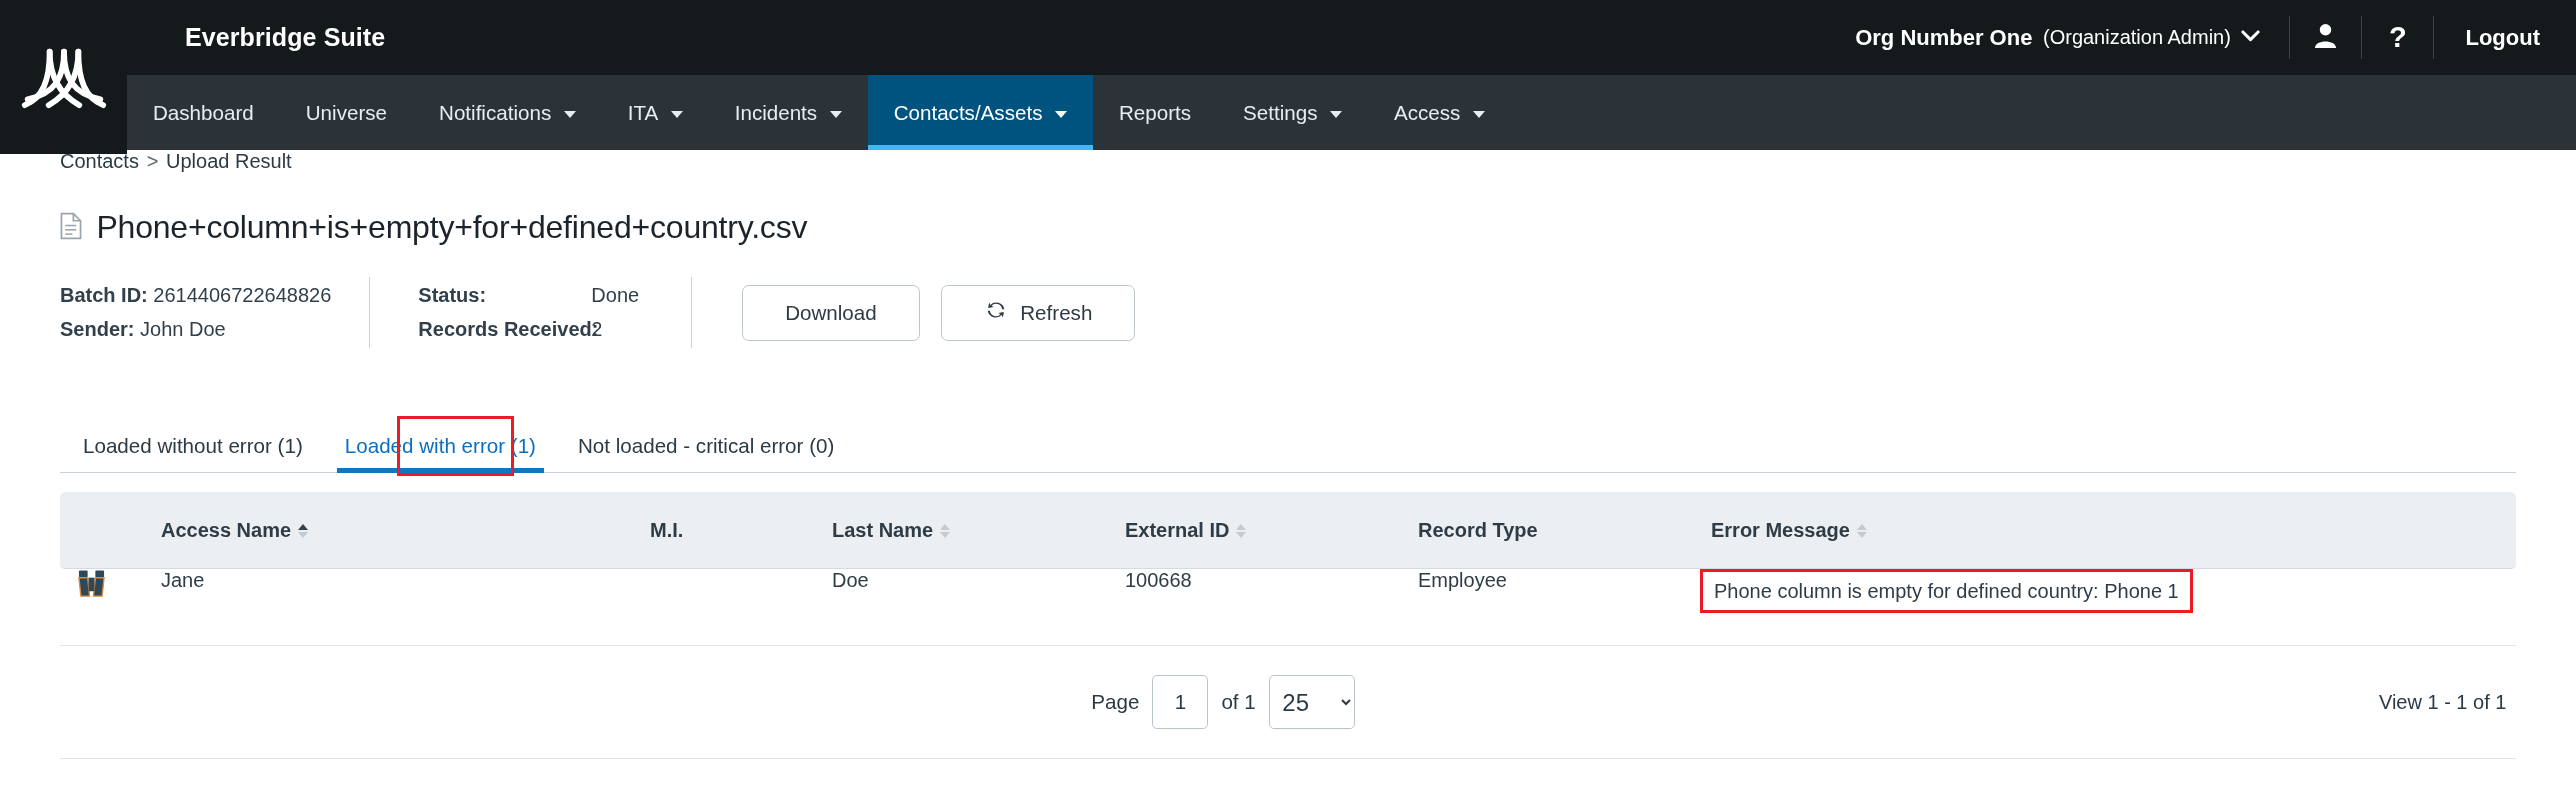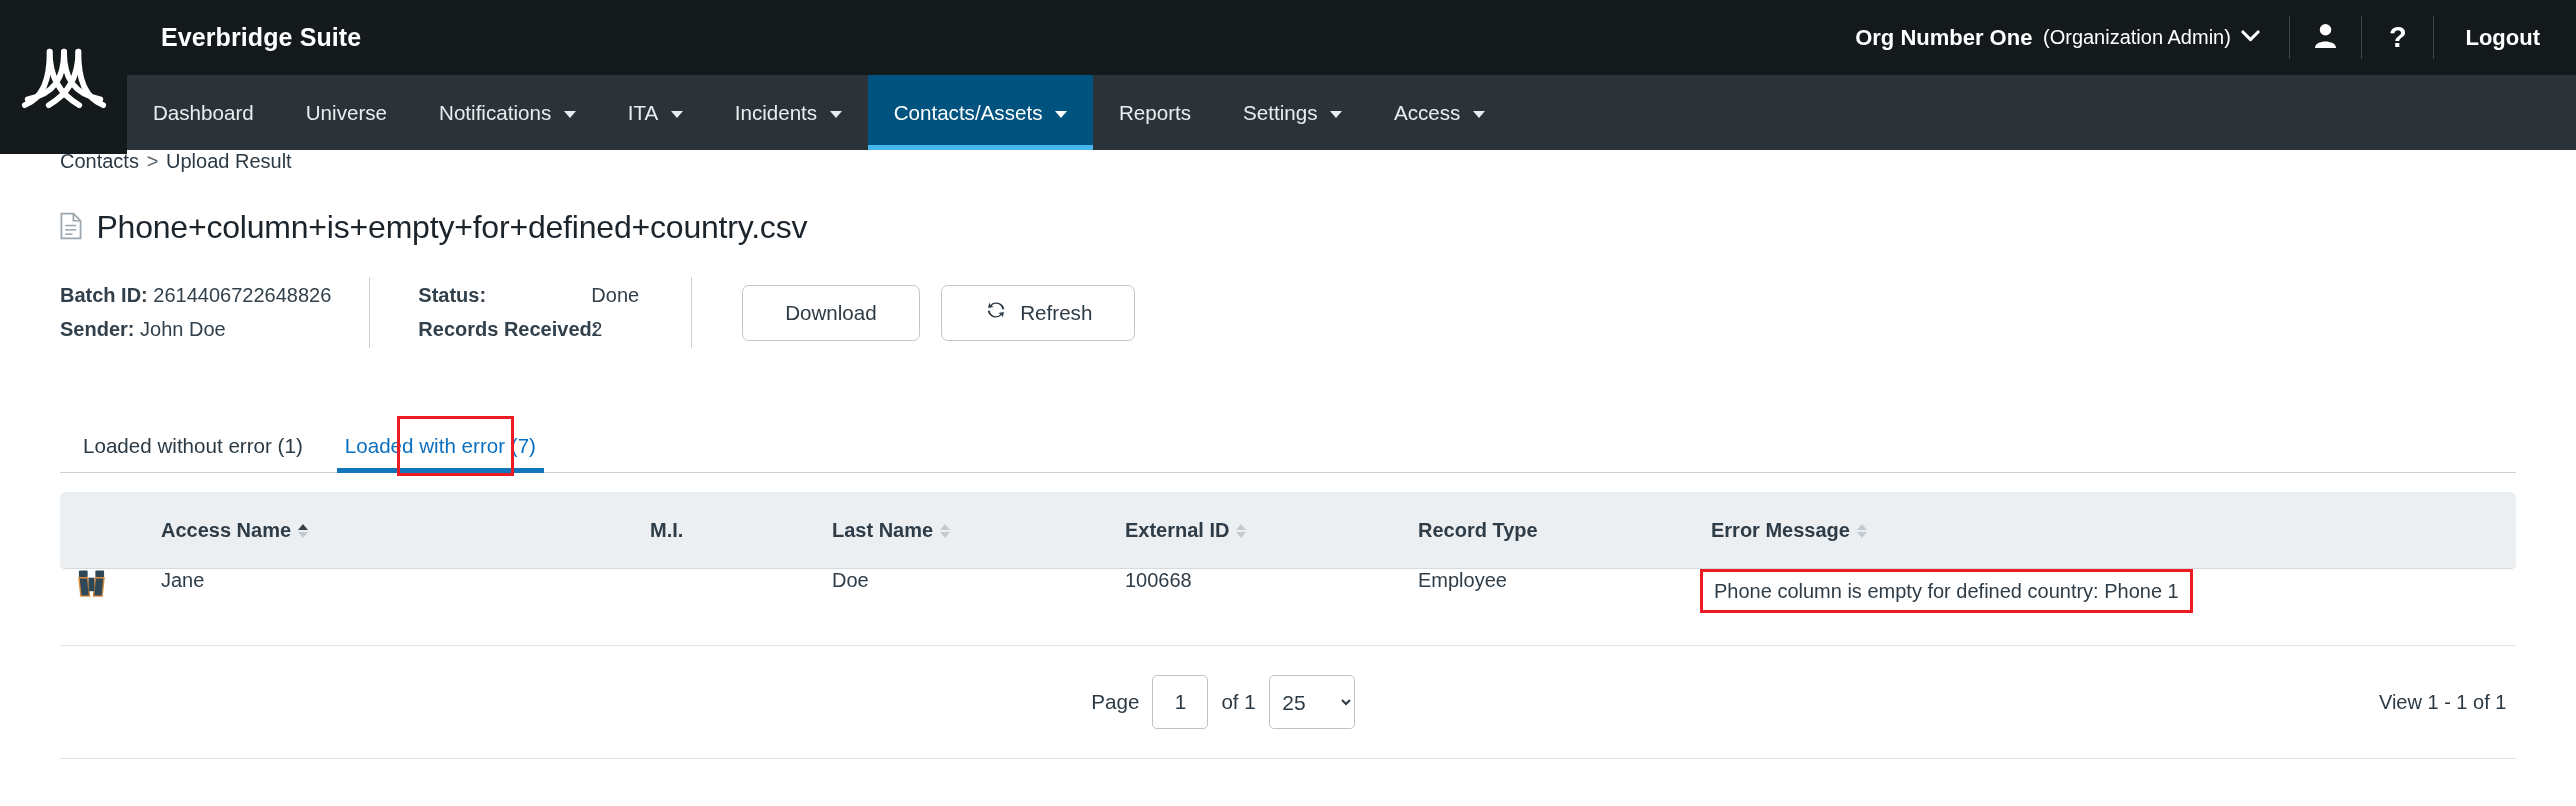--- a/index.html
+++ b/index.html
@@ -11,20 +11,21 @@
     overflow: hidden;
   }
 
   
   .topbar {
     height: 75px;
     background: #14191c;
     display: flex;
     align-items: center;
     position: relative;
+    padding-left: 24px;
   }
   .logo-cell {
     width: 127px;
     height: 154px;
     position: absolute;
     left: 0; top: 0;
     background: #14191c;
     display: flex;
     align-items: center;
     justify-content: center;
@@ -284,21 +285,21 @@
     text-align: center;
     font-size: 20.6px;
     color: #2b3a45;
     background: #fff;
     font-family: "Liberation Sans", sans-serif;
   }
   .page-select {
     width: 86px; height: 54px;
     border: 1px solid #b9c3ca;
     border-radius: 4.8px;
-    font-size: 21px;
+    font-size: 24px;
     color: #2b3a45;
     background: #fff;
     padding-left: 8.6px;
     font-family: "Liberation Sans", sans-serif;
   }
   .view-count {
     position: absolute;
     right: 9.6px;
     font-size: 20px;
     color: #2b3a45;
@@ -458,21 +459,22 @@
           </svg>
         </span>
         <span>Refresh</span>
       </button>
     </div>
   </div>
 
   <div class="tabs-wrap">
     <div class="tabs">
       <div class="tab"><span>Loaded without error (1)</span></div>
-      <div class="tab active"><span>Loaded with error (7)</span></div>
+      <div class="tab active"><span>Loaded with error (1)</span></div>
+      <div class="tab"><span>Not loaded - critical error (0)</span></div>
     </div>
     <div class="tab-highlight"></div>
   </div>
 
   <div class="table">
 
     <div class="thead">
       <div class="col c-icon"></div>
       <div class="col c-first th">
         <span>Access Name</span>

